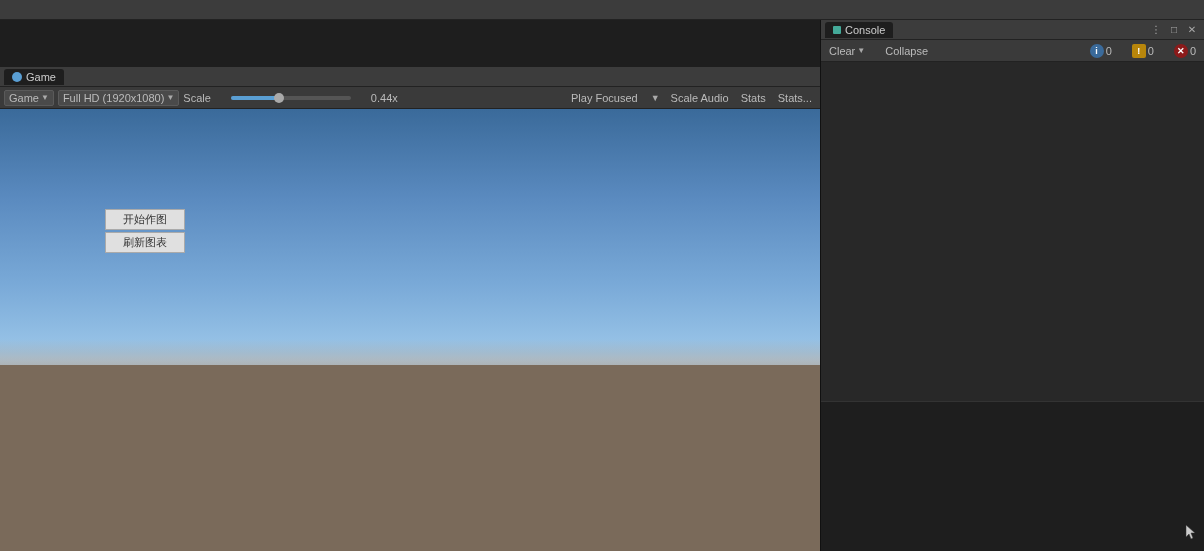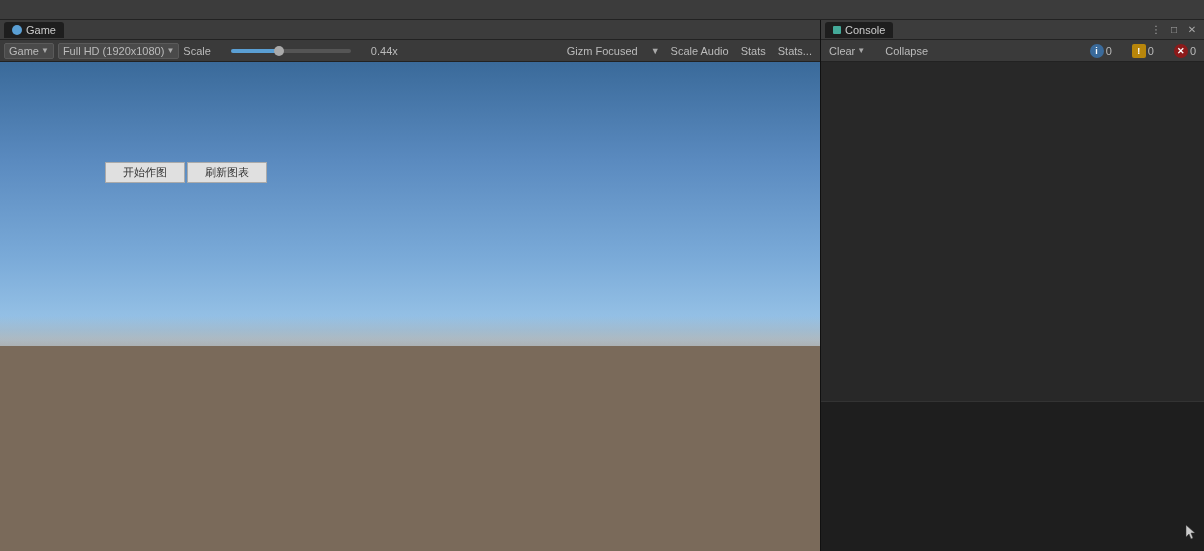--- a/index.html
+++ b/index.html
@@ -31,20 +31,21 @@
       overflow: hidden;
     }
 
     
     .game-panel {
       display: flex;
       flex-direction: column;
       width: 820px;
       flex-shrink: 0;
       background: #3b82f6;
+      margin-top: 47px;
     }
 
     .panel-tab-bar {
       height: 20px;
       background: #3c3c3c;
       display: flex;
       align-items: center;
       padding: 0 4px;
       border-bottom: 1px solid #222;
     }
@@ -223,20 +224,21 @@
         rgba(150, 130, 110, 0.8)
       );
     }
 
     
     .game-ui-buttons {
       position: absolute;
       top: 100px;
       left: 105px;
       display: flex;
+      flex-direction: column;
       gap: 2px;
     }
 
     .game-ui-btn {
       background: #e0e0e0;
       border: 1px solid #aaa;
       color: #333;
       font-size: 11px;
       padding: 2px 8px;
       cursor: pointer;
@@ -420,21 +422,21 @@
       <div class="scale-section">
         <span class="scale-label">Scale</span>
         <div class="scale-slider">
           <div class="scale-slider-fill"></div>
           <div class="scale-slider-thumb"></div>
         </div>
         <span class="scale-value">0.44x</span>
       </div>
 
       <div class="play-focused-btn">
-        <span>Gizm Focused</span>
+        <span>Play Focused</span>
       </div>
       <div class="play-focused-dropdown">▼</div>
 
       <div class="toolbar-item">
         <span>Scale Audio</span>
       </div>
 
       <div class="toolbar-item">
         <span>Stats</span>
       </div>

